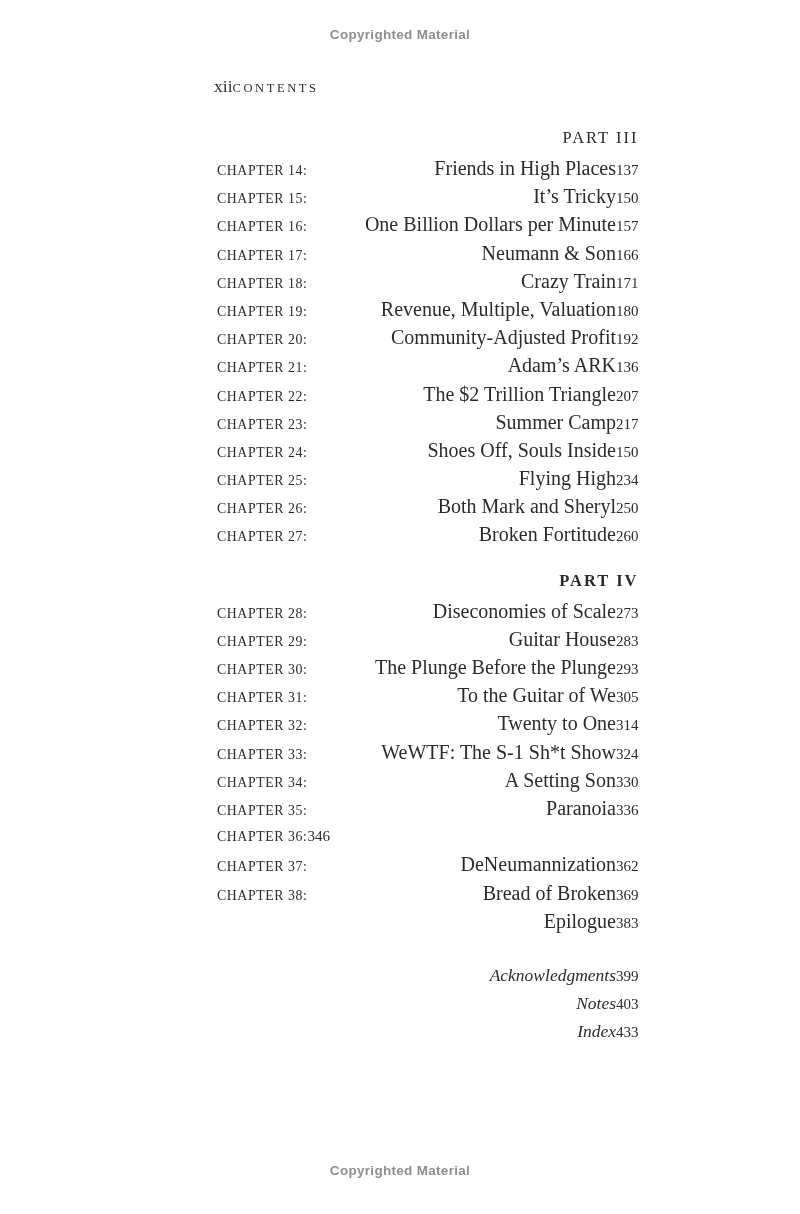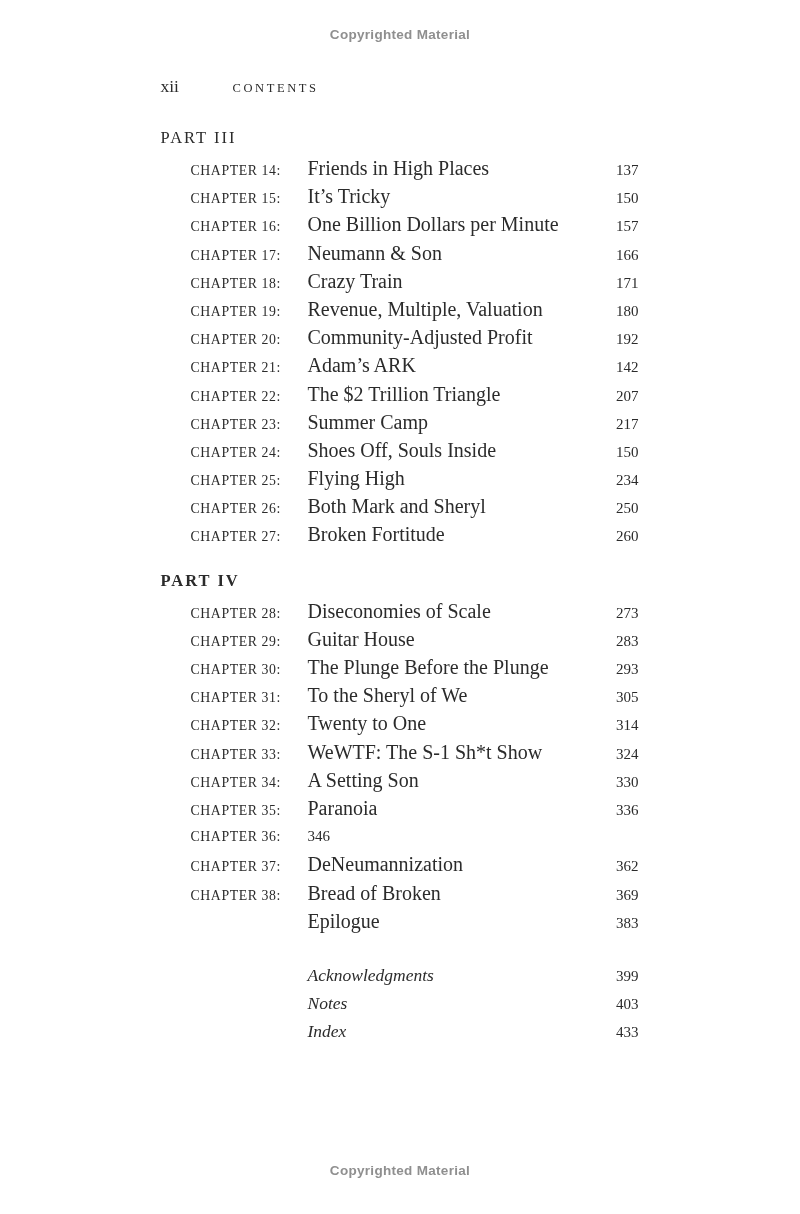--- a/index.html
+++ b/index.html
@@ -18,21 +18,21 @@
     font-family: "Liberation Sans", sans-serif;
     font-weight: 700;
     font-size: 13.5px;
     line-height: 16px;
     color: #8f8f8f;
     letter-spacing: 0.3px;
   }
   .wm-top { padding-top: 27px; }
   .wm-bottom { position: absolute; left: 0; right: 0; top: 1163px; }
 
-  .content { margin: 0 119px 0 118px; }
+  .content { margin: 0 119px 0 118px; text-align: right; }
 
   .page-header {
     margin-top: 33px;
     display: flex;
     align-items: baseline;
     line-height: 20px;
   }
   .folio {
     width: 72px;
     flex: none;
@@ -125,21 +125,21 @@
     <span class="page-num">180</span>
   </div>
         <div class="toc-row">
     <span class="chapter-label">CHAPTER 20:</span>
     <span class="chapter-title">Community-Adjusted Profit</span>
     <span class="page-num">192</span>
   </div>
         <div class="toc-row">
     <span class="chapter-label">CHAPTER 21:</span>
     <span class="chapter-title">Adam’s ARK</span>
-    <span class="page-num">142</span>
+    <span class="page-num">136</span>
   </div>
         <div class="toc-row">
     <span class="chapter-label">CHAPTER 22:</span>
     <span class="chapter-title">The $2 Trillion Triangle</span>
     <span class="page-num">207</span>
   </div>
         <div class="toc-row">
     <span class="chapter-label">CHAPTER 23:</span>
     <span class="chapter-title">Summer Camp</span>
     <span class="page-num">217</span>
@@ -178,21 +178,21 @@
     <span class="chapter-title">Guitar House</span>
     <span class="page-num">283</span>
   </div>
         <div class="toc-row">
     <span class="chapter-label">CHAPTER 30:</span>
     <span class="chapter-title">The Plunge Before the Plunge</span>
     <span class="page-num">293</span>
   </div>
         <div class="toc-row">
     <span class="chapter-label">CHAPTER 31:</span>
-    <span class="chapter-title">To the Sheryl of We</span>
+    <span class="chapter-title">To the Guitar of We</span>
     <span class="page-num">305</span>
   </div>
         <div class="toc-row">
     <span class="chapter-label">CHAPTER 32:</span>
     <span class="chapter-title">Twenty to One</span>
     <span class="page-num">314</span>
   </div>
         <div class="toc-row">
     <span class="chapter-label">CHAPTER 33:</span>
     <span class="chapter-title">WeWTF: The S-1 Sh*t Show</span>

